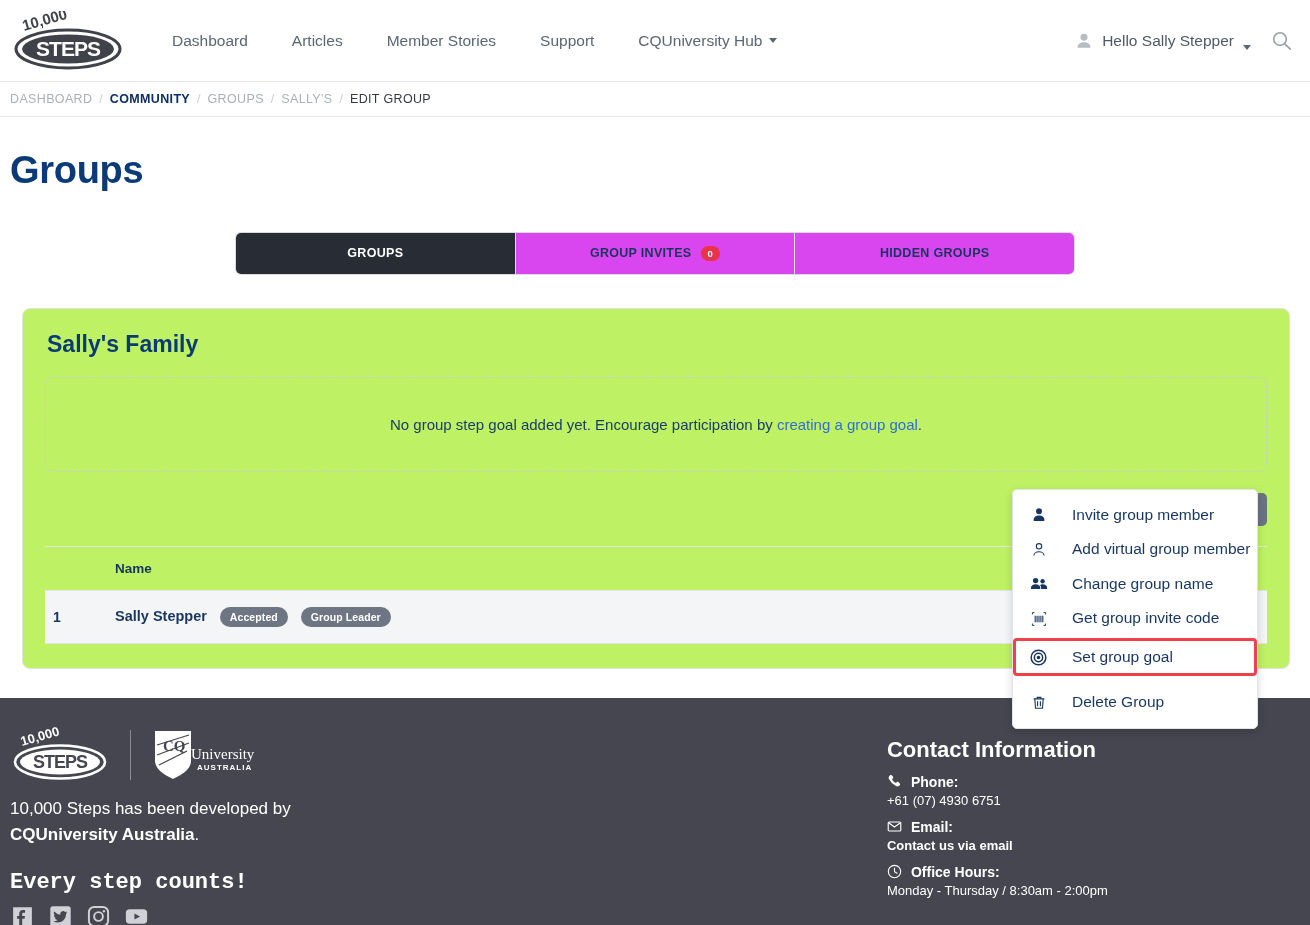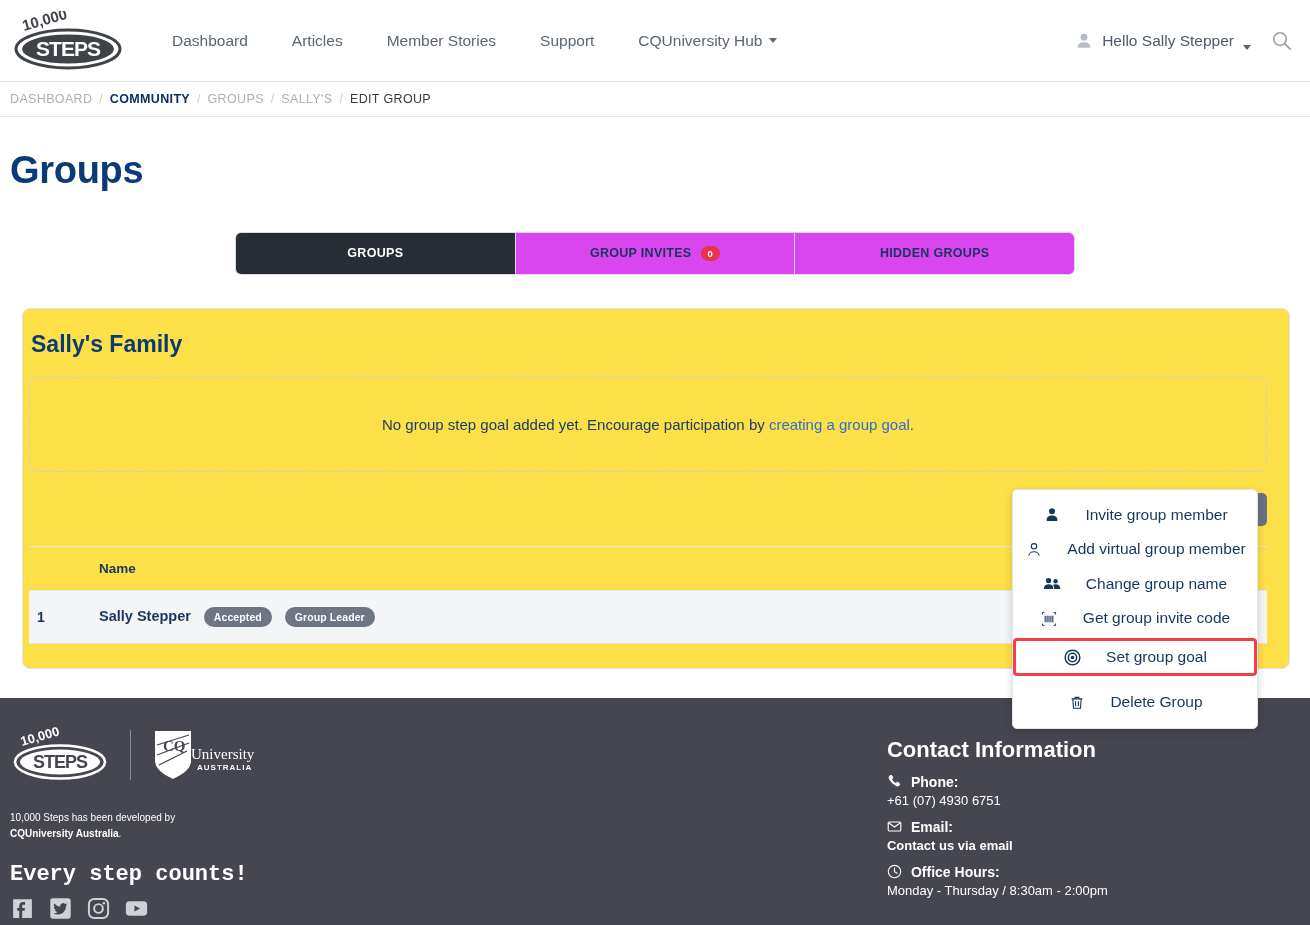--- a/index.html
+++ b/index.html
@@ -121,22 +121,22 @@
     line-height:1;
     min-width:19px;
     text-align:center;
   }
 
   
   .card {
     margin:33px 10px 0 12px;
     border:1px solid #dfe3e6;
     border-radius:8px;
-    background:#fde047;
-    padding:22px 22px 24px 6px;
+    background:#bef264;
+    padding:22px 22px 24px 22px;
     position:relative;
   }
   .card-title {
     font-size:23px;
     font-weight:bold;
     color:#0b3b77;
     margin:0 0 19px 2px;
   }
   .goal-empty {
     border:1.5px dashed #c9ced3;
@@ -220,21 +220,20 @@
   .menu-item {
     display:flex;
     align-items:center;
     gap:24px;
     padding:6px 16px;
     font-size:15.5px;
     color:#17365f;
     cursor:pointer;
     white-space:nowrap;
     line-height:1.45;
-    justify-content:center;
   }
   .menu-item.highlighted {
     border:3px solid #f0414b;
     border-radius:4px;
     margin:2px 0;
     padding:5px 13px;
   }
   .menu-item .mi-icon {
     width:19px; height:19px;
     display:inline-flex;
@@ -251,21 +250,21 @@
     left:0; top:698px;
     width:1310px; height:227px;
     background:#45464f;
     color:#fff;
     padding:26px 10px 0 10px;
     display:flex;
   }
   .footer-left { width:430px; }
   .f-logos { display:flex; align-items:center; gap:20px; height:62px; }
   .f-divider { width:1px; height:50px; background:#8b8d95; }
-  .f-text { font-size:10px; line-height:1.55; margin-top:24px; }
+  .f-text { font-size:17px; line-height:1.55; margin-top:10px; }
   .f-text b { font-weight:bold; }
   .f-every {
     font-size:22px;
     font-weight:bold;
     margin-top:21px;
     font-family:Liberation Mono, monospace;
   }
   .socials { display:flex; gap:13px; margin-top:9px; }
   .social-ico {
     width:25px; height:25px;

